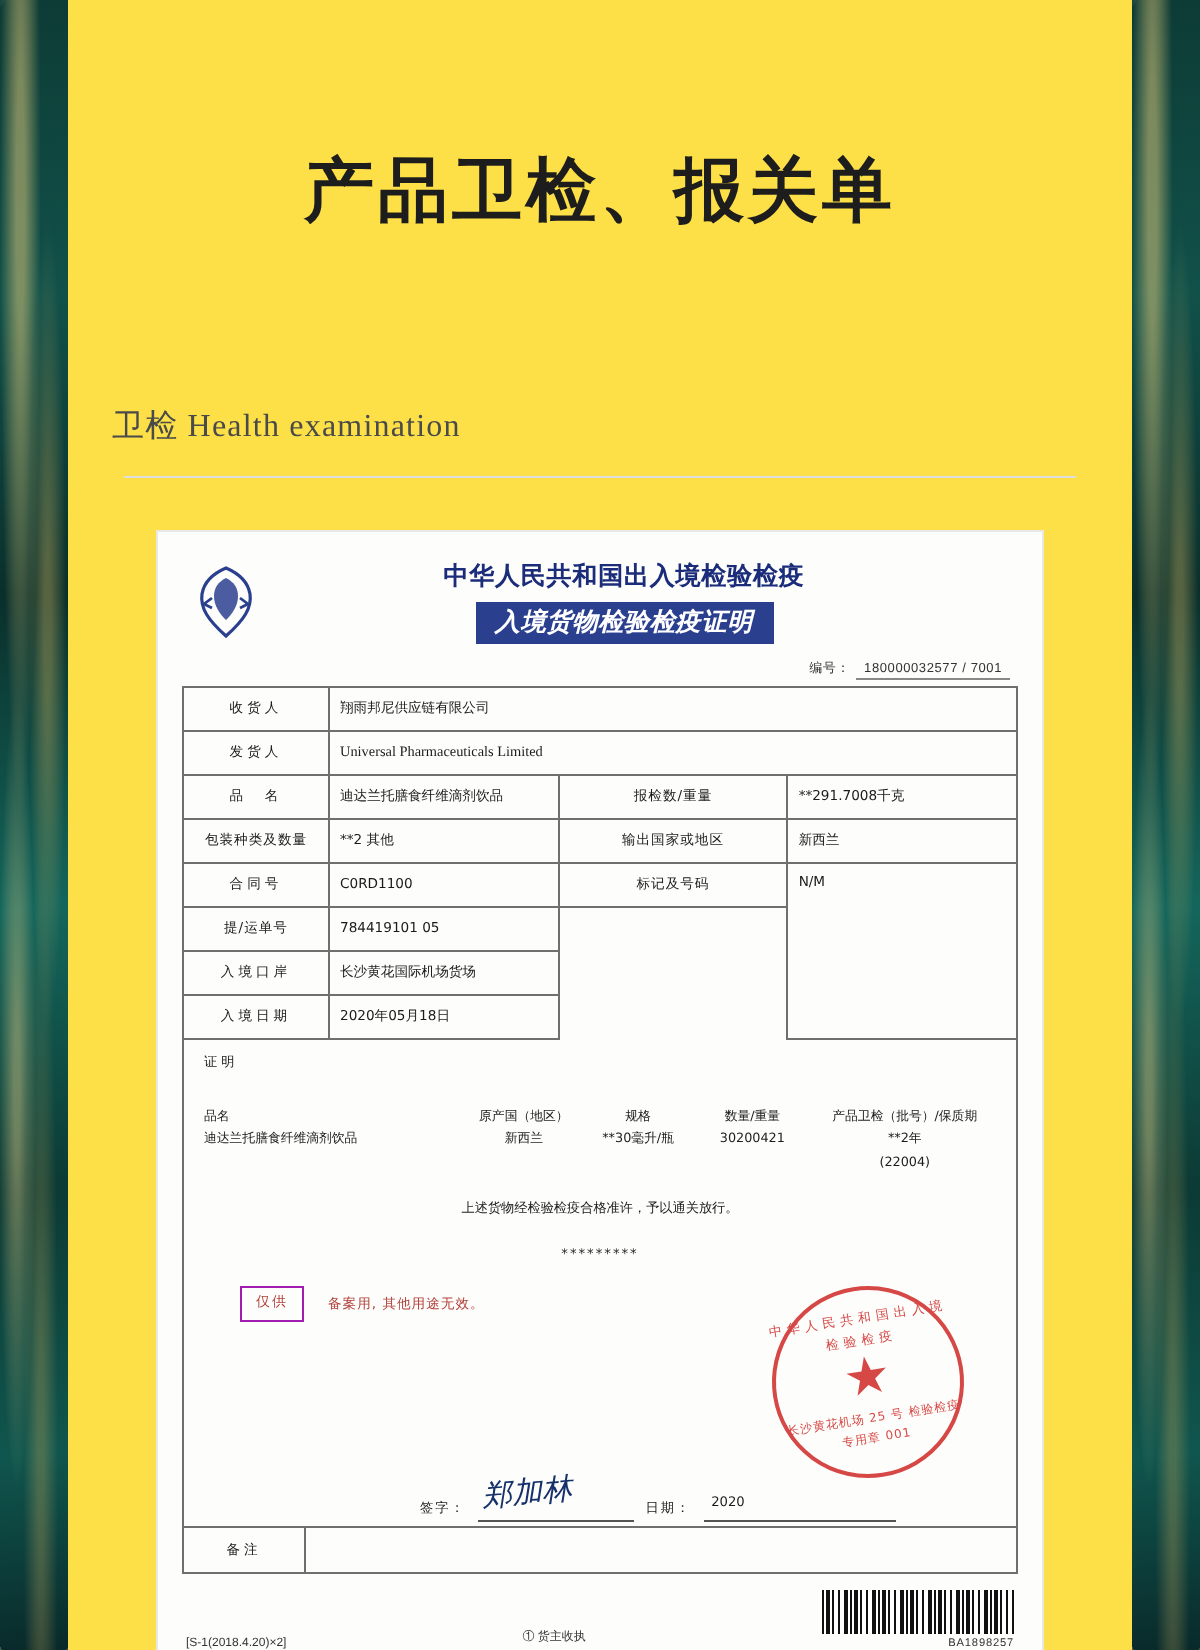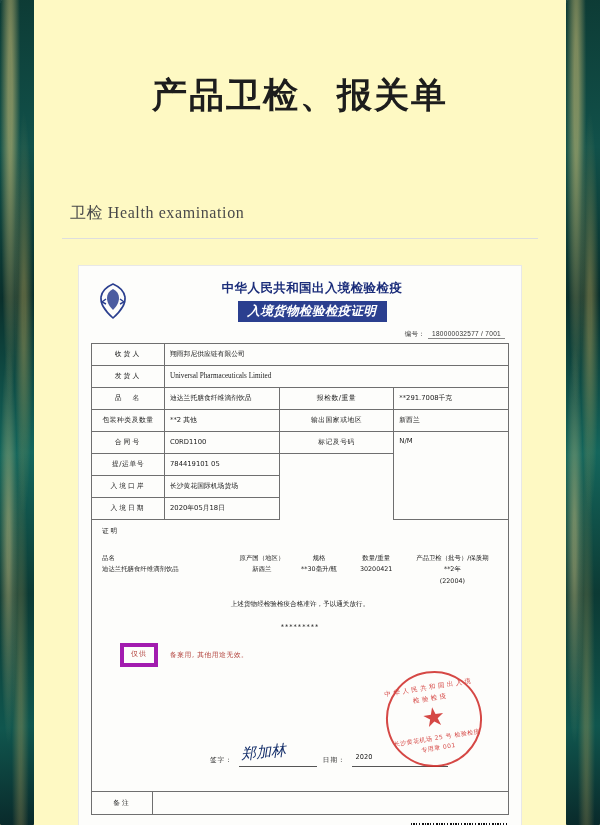--- a/index.html
+++ b/index.html
@@ -39,38 +39,38 @@
       linear-gradient(62deg, rgba(212,190,118,0.30) 0 1px, rgba(0,0,0,0) 1px 26px),
       linear-gradient(-48deg, rgba(212,190,118,0.22) 0 1px, rgba(0,0,0,0) 1px 37px);
   }
 
   .page {
     position: absolute;
     left: 34px;
     right: 34px;
     top: 0;
     bottom: 0;
-    background: #fef9c3;
+    background: #fde047;
   }
 
   
   .main-title {
     text-align: center;
     font-size: 35px;
     font-weight: bold;
     color: #1d1d1d;
     letter-spacing: 2px;
     margin: 0;
     padding-top: 72px;
     font-family: "DejaVu Sans", "Liberation Sans", sans-serif;
   }
 
   .section-head {
     margin: 84px 0 0 0;
-    padding: 0 28px 14px 36px;
+    padding: 0 28px 14px 22px;
     font-size: 16px;
     color: #4a4a4a;
     font-family: "Liberation Serif", serif;
     letter-spacing: 0.6px;
   }
   .section-rule {
     height: 1px;
     background: #dedede;
     margin: 0 28px 0 28px;
   }
@@ -158,21 +158,21 @@
   td.lbl.narrow { letter-spacing: 0.5px; }
   td.val { padding-left: 7px; }
   td.val.serif { font-family: "Liberation Serif", serif; font-size: 7.2px; }
 
   .row-h { height: 22px; }
 
   
   .evidence {
     border: 1px solid #6f6f6f;
     border-top: none;
-    padding: 6px 8px 24px 8px;
+    padding: 6px 8px 2px 8px;
     font-size: 6.6px;
     color: #1b1b1b;
     font-family: "DejaVu Sans", sans-serif;
     line-height: 1.7;
     position: relative;
     min-height: 196px;
   }
   .evidence .ev-title { letter-spacing: 2px; padding-left: 2px; }
   table.ev {
     width: 100%;
@@ -201,21 +201,21 @@
   }
 
   .usebox {
     margin-top: 10px;
     display: flex;
     align-items: center;
     gap: 12px;
     padding-left: 20px;
   }
   .usebox .boxed {
-    border: 4px solid #a21caf;
+    border: 1px solid #a21caf;
     color: #b2423c;
     padding: 2px 7px;
     font-size: 7px;
     letter-spacing: 1px;
   }
   .usebox .note {
     color: #b2423c;
     font-size: 6.8px;
     letter-spacing: 0.5px;
   }

